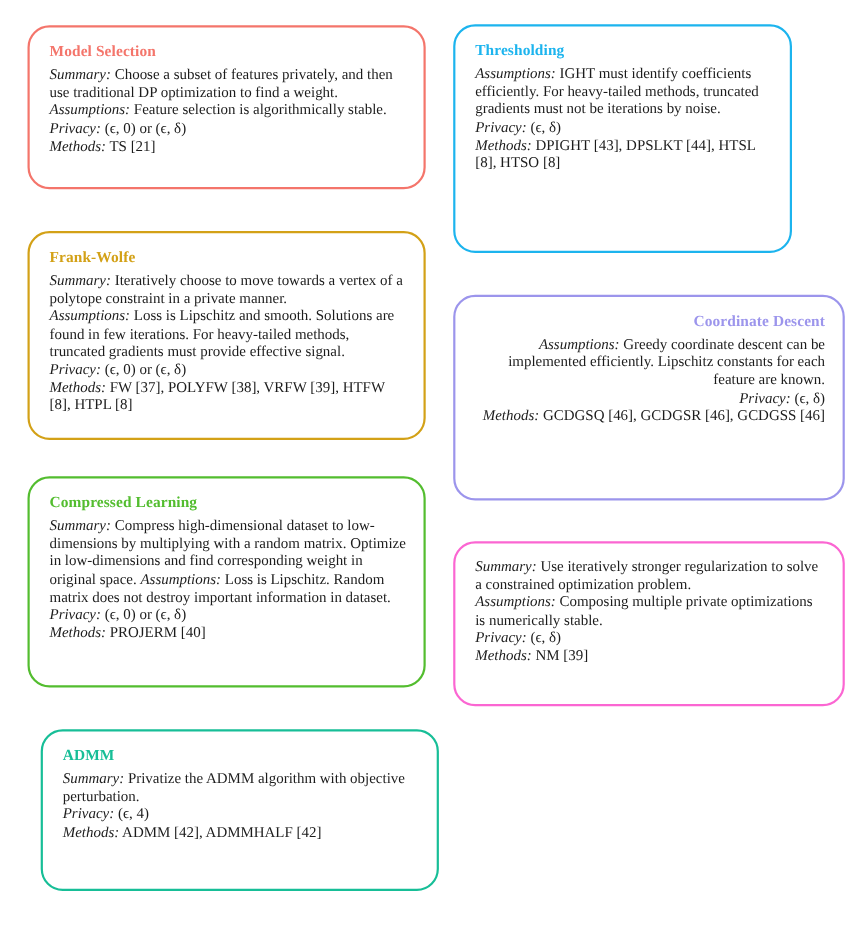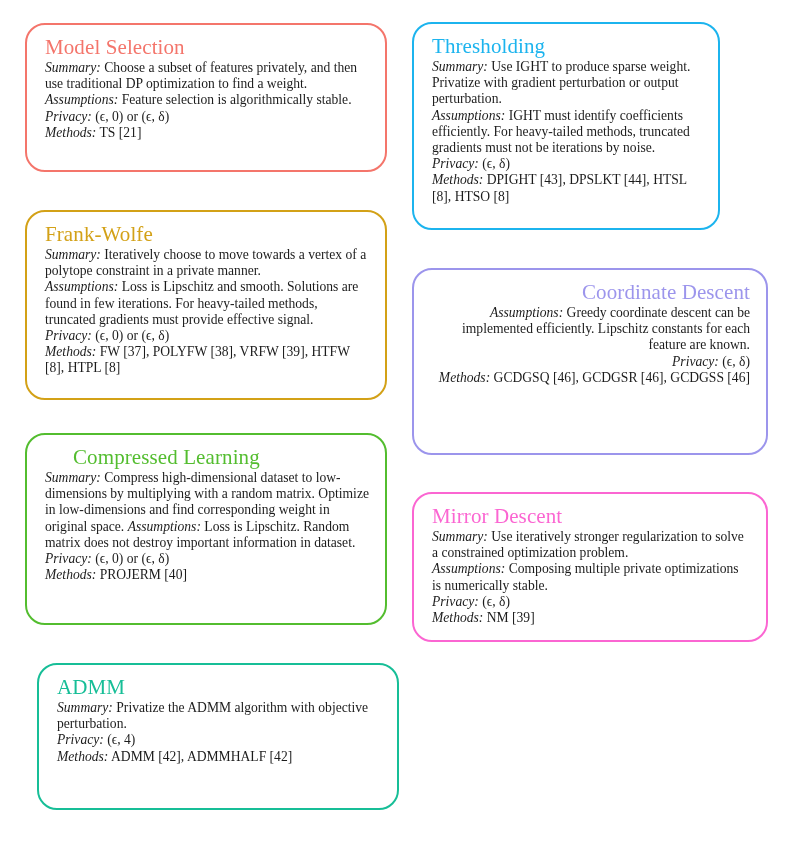--- a/index.html
+++ b/index.html
@@ -18,23 +18,23 @@
   .card {
     position: absolute;
     box-sizing: border-box;
     border: 2.5px solid #888;
     border-radius: 20px;
     background: #ffffff;
     padding: 13px 16px 10px 18px;
   }
   .card-title {
     margin: 0 0 3px 0;
-    font-size: 21px;
+    font-size: 14px;
     line-height: 19px;
-    font-weight: normal;
+    font-weight: bold;
     letter-spacing: 0.1px;
   }
   .card-text {
     margin: 0;
     font-size: 13.6px;
     line-height: 16.2px;
     color: #1c1c1c;
   }
   .card-text i { font-style: italic; }
   
@@ -58,44 +58,42 @@
       <p class="card-text"><i>Methods:</i><span> TS [21]</span></p>
     </section>
     <section class="card" id="card-frank-wolfe" style="border-color: rgb(211, 161, 23);">
       <h2 class="card-title" style="color: rgb(211, 161, 23);">Frank-Wolfe</h2>
       <p class="card-text"><i>Summary:</i><span> Iteratively choose to move towards a vertex of a polytope constraint in a private manner.</span></p>
       <p class="card-text"><i>Assumptions:</i><span> Loss is Lipschitz and smooth. Solutions are found in few iterations. For heavy-tailed methods, truncated gradients must provide effective signal.</span></p>
       <p class="card-text"><i>Privacy:</i><span> (ϵ, 0) or (ϵ, δ)</span></p>
       <p class="card-text"><i>Methods:</i><span> FW [37], POLYFW [38], VRFW [39], HTFW [8], HTPL [8]</span></p>
     </section>
     <section class="card" id="card-compressed-learning" style="border-color: rgb(83, 189, 47);">
-      <h2 class="card-title" style="color: rgb(83, 189, 47); margin-left: 28px;">Compressed Learning</h2>
+      <h2 class="card-title" style="color: rgb(83, 189, 47);">Compressed Learning</h2>
       <p class="card-text"><i>Summary:</i><span> Compress high-dimensional dataset to low-dimensions by multiplying with a random matrix. Optimize in low-dimensions and find corresponding weight in original space. </span><i>Assumptions:</i><span> Loss is Lipschitz. Random matrix does not destroy important information in dataset.</span></p>
       <p class="card-text"><i>Privacy:</i><span> (ϵ, 0) or (ϵ, δ)</span></p>
       <p class="card-text"><i>Methods:</i><span> PROJERM [40]</span></p>
     </section>
     <section class="card" id="card-admm" style="border-color: rgb(23, 190, 151);">
       <h2 class="card-title" style="color: rgb(23, 190, 151);">ADMM</h2>
       <p class="card-text"><i>Summary:</i><span> Privatize the ADMM algorithm with objective perturbation.</span></p>
       <p class="card-text"><i>Privacy:</i><span> (ϵ, 4)</span></p>
       <p class="card-text"><i>Methods:</i><span> ADMM [42], ADMMHALF [42]</span></p>
     </section>
     <section class="card" id="card-thresholding" style="border-color: rgb(28, 180, 238);">
       <h2 class="card-title" style="color: rgb(28, 180, 238);">Thresholding</h2>
-      <p class="card-text"><i>Summary:</i><span> Use IGHT to produce sparse weight. Privatize with gradient perturbation or output perturbation.</span></p>
       <p class="card-text"><i>Assumptions:</i><span> IGHT must identify coefficients efficiently. For heavy-tailed methods, truncated gradients must not be iterations by noise.</span></p>
       <p class="card-text"><i>Privacy:</i><span> (ϵ, δ)</span></p>
       <p class="card-text"><i>Methods:</i><span> DPIGHT [43], DPSLKT [44], HTSL [8], HTSO [8]</span></p>
     </section>
     <section class="card" id="card-coordinate-descent" style="border-color: rgb(156, 149, 236);">
       <h2 class="card-title" style="color: rgb(156, 149, 236);">Coordinate Descent</h2>
       <p class="card-text"><i>Assumptions:</i><span> Greedy coordinate descent can be implemented efficiently. Lipschitz constants for each feature are known.</span></p>
       <p class="card-text"><i>Privacy:</i><span> (ϵ, δ)</span></p>
       <p class="card-text"><i>Methods:</i><span> GCDGSQ [46], GCDGSR [46], GCDGSS [46]</span></p>
     </section>
     <section class="card" id="card-mirror-descent" style="border-color: rgb(251, 102, 210);">
-      <h2 class="card-title" style="color: rgb(251, 102, 210);">Mirror Descent</h2>
       <p class="card-text"><i>Summary:</i><span> Use iteratively stronger regularization to solve a constrained optimization problem.</span></p>
       <p class="card-text"><i>Assumptions:</i><span> Composing multiple private optimizations is numerically stable.</span></p>
       <p class="card-text"><i>Privacy:</i><span> (ϵ, δ)</span></p>
       <p class="card-text"><i>Methods:</i><span> NM [39]</span></p>
     </section>
   </div>
 
 </body></html>

